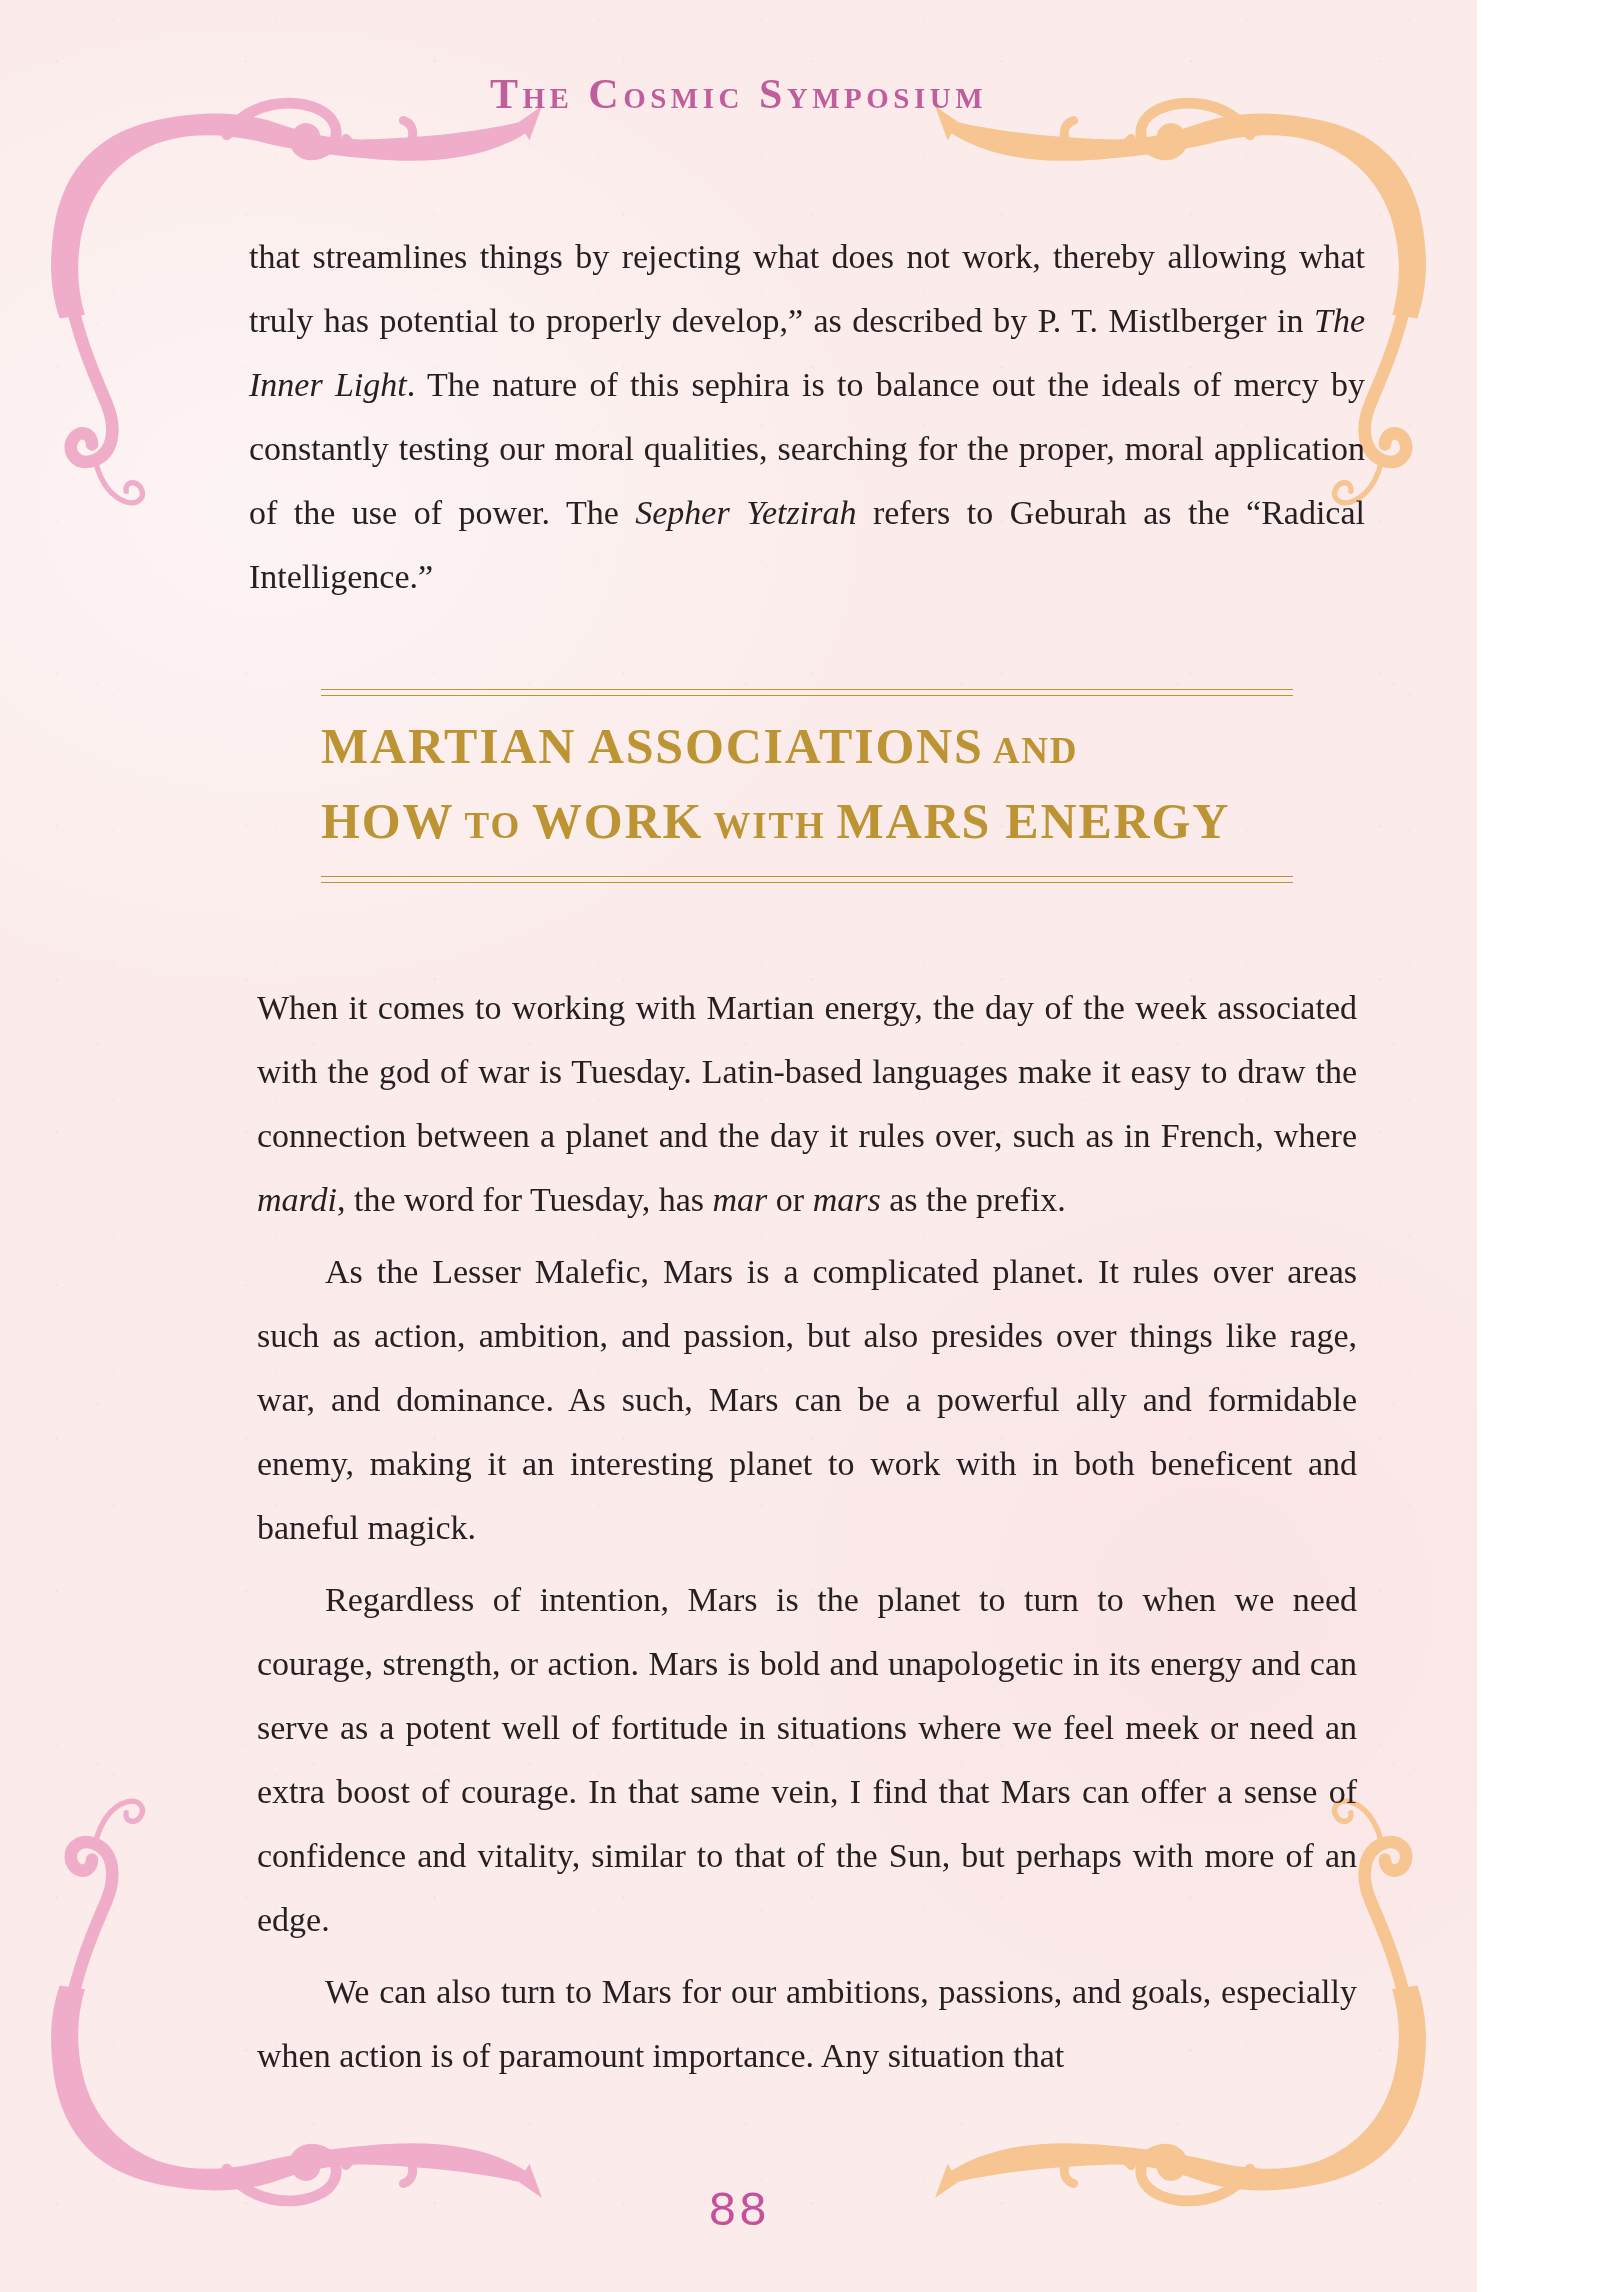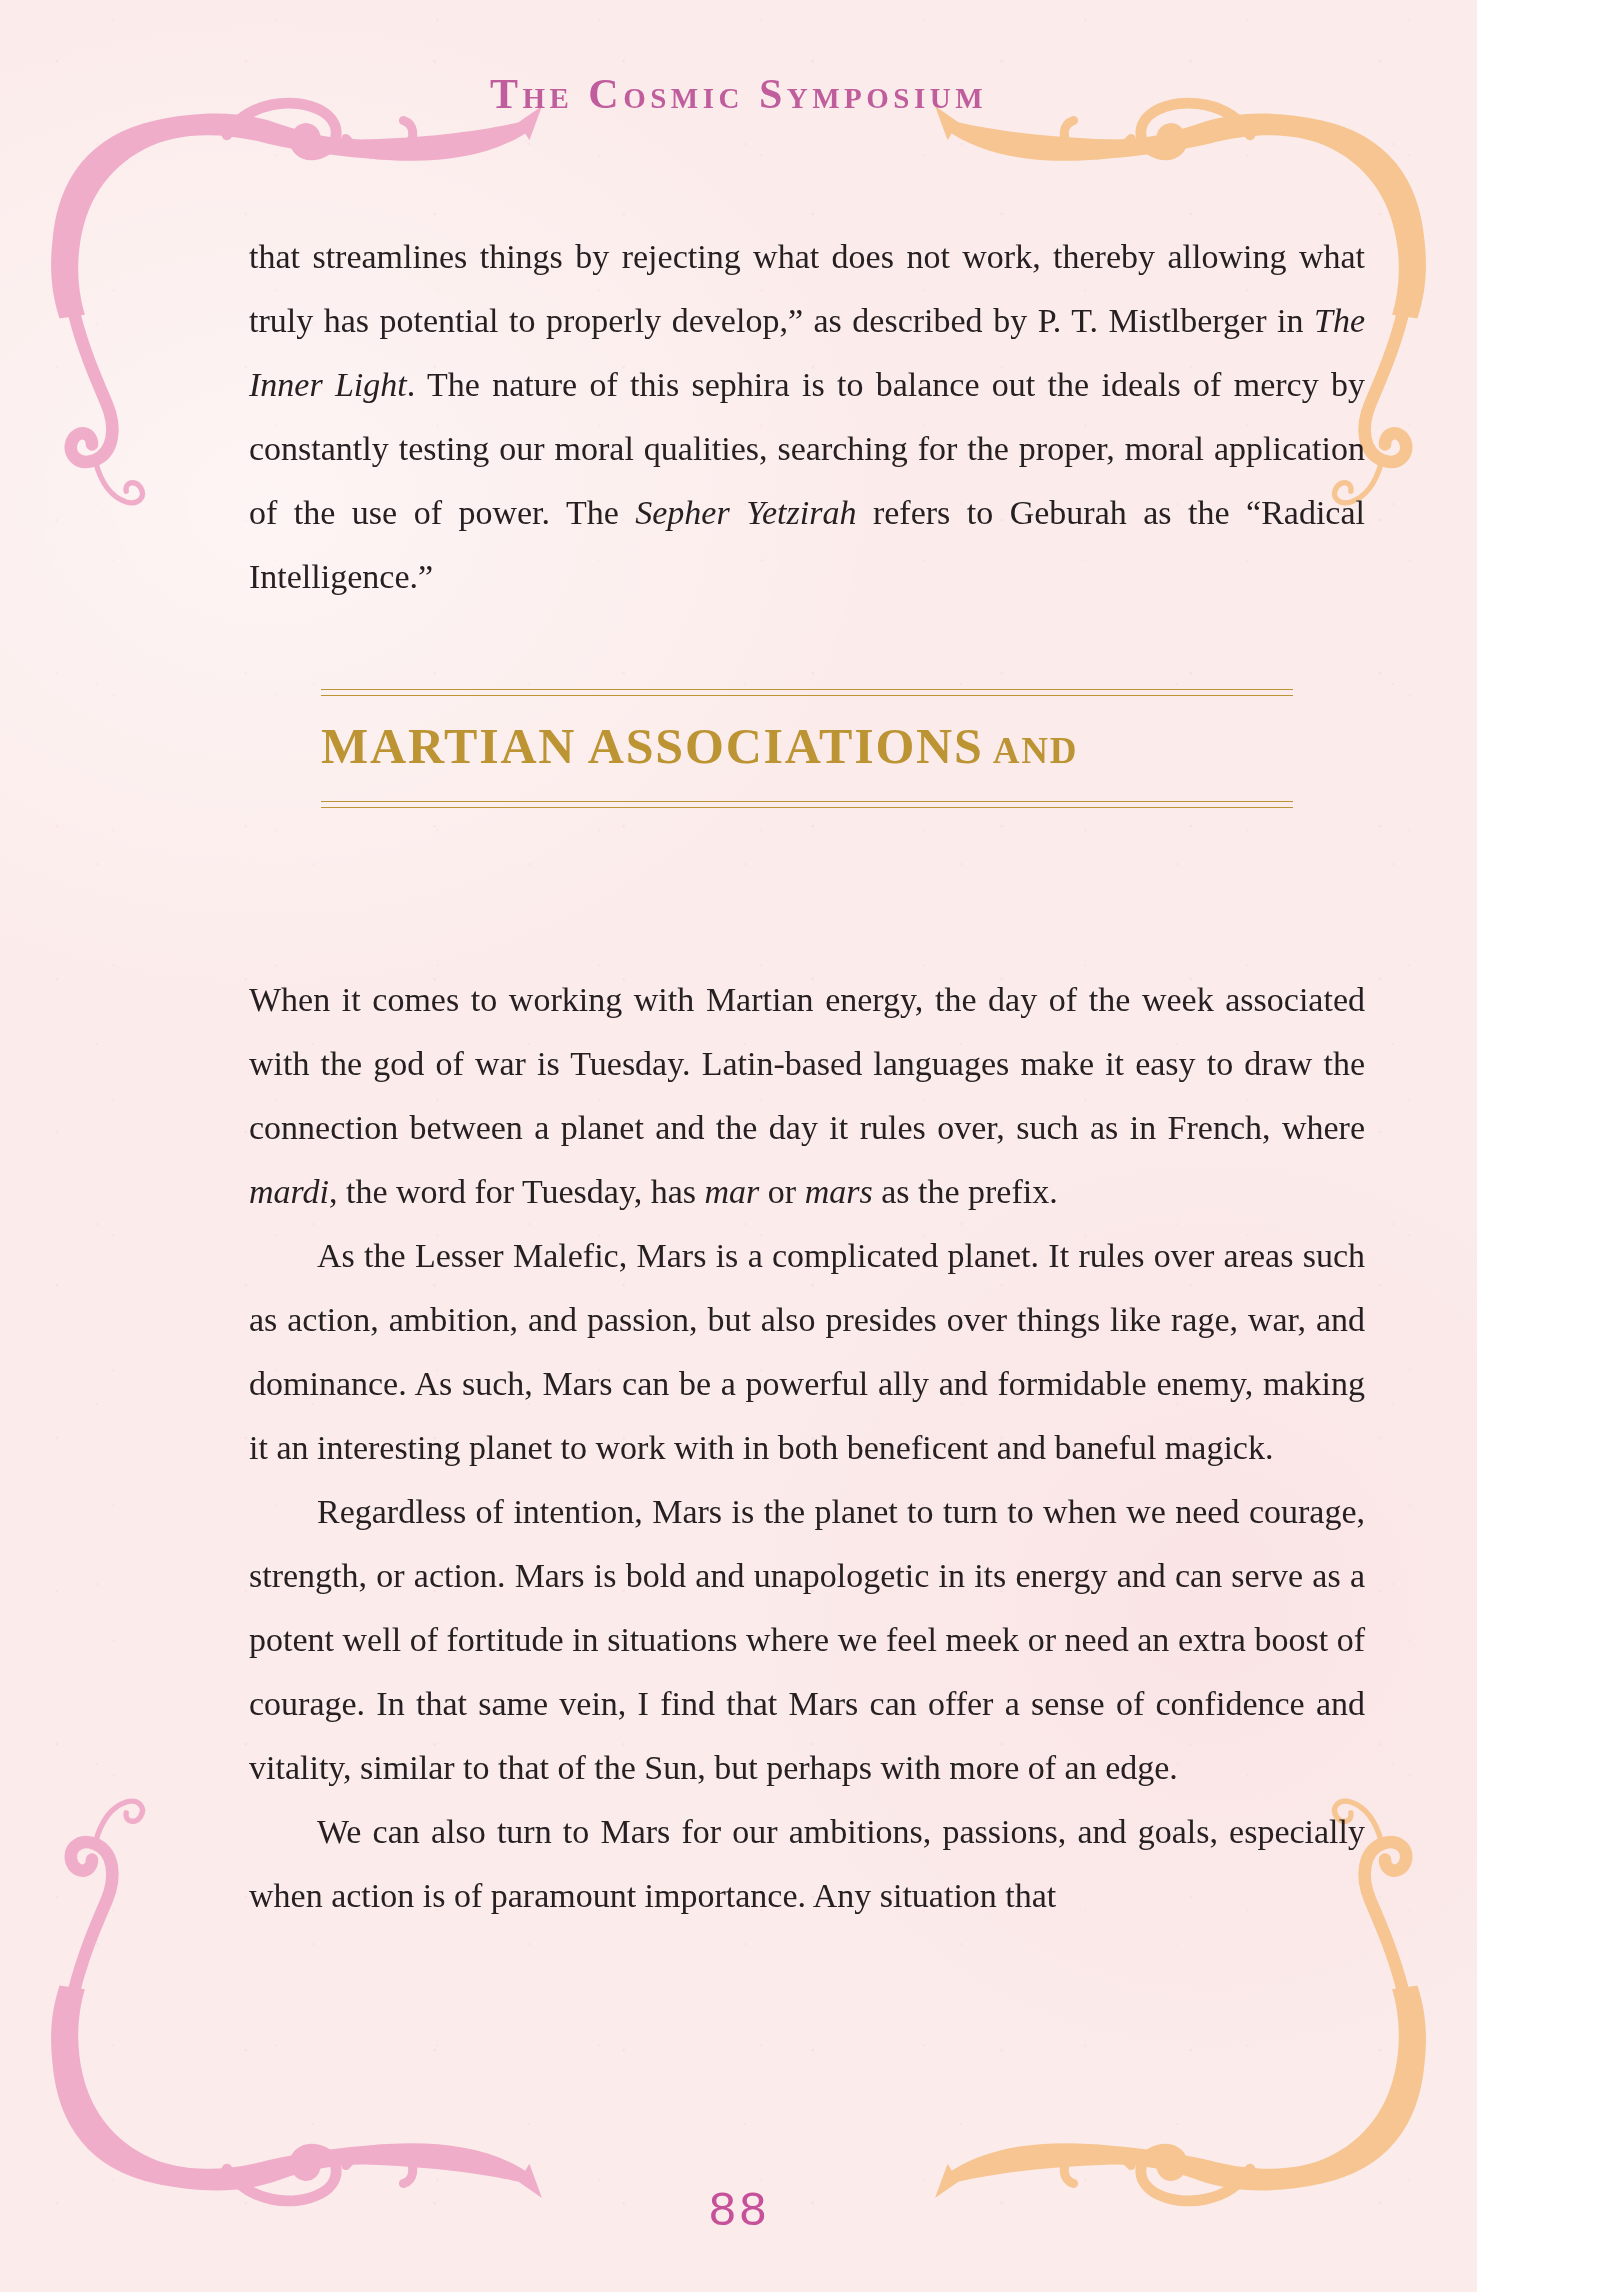--- a/index.html
+++ b/index.html
@@ -46,21 +46,21 @@
   }
   
   .copy{
     position:absolute;left:249px;width:1116px;
     font-size:34px;line-height:64px;
     text-align:justify;
     color:var(--body-text);
   }
   .intro{top:225px;}
   .body-text{top:968px;}
-  .bp{margin:0;}
+  .bp{margin:8px;}
   .bp.ind{text-indent:68px;}
   .it{font-style:italic;}
   
   .heading-block{
     position:absolute;left:321px;top:689px;width:972px;
     color:var(--heading-gold);
   }
   .rule{
     height:4.5px;
     border-top:1.8px solid var(--rule-gold);
@@ -119,20 +119,21 @@
     </svg>
 
   <header class="running-head">The Cosmic Symposium</header>
 
   <section class="copy intro"><span>that streamlines things by rejecting what does not work, thereby allowing what truly has potential to properly develop,” as described by P. T. Mistlberger in </span><span class="it">The Inner Light</span><span>. The nature of this sephira is to balance out the ideals of mercy by constantly testing our moral qualities, searching for the proper, moral application of the use of power. The </span><span class="it">Sepher Yetzirah</span><span> refers to Geburah as the “Radical Intelligence.”</span></section>
 
   <section class="heading-block">
     <div class="rule"></div>
     <h2 class="section-heading">
       <span class="hline"><span class="hb">Martian Associations</span><span class="hsm"> and</span></span>
+      <span class="hline"><span class="hb">How</span><span class="hsm"> to </span><span class="hb">Work</span><span class="hsm"> with </span><span class="hb">Mars Energy</span></span>
     </h2>
     <div class="rule"></div>
   </section>
 
   <section class="copy body-text" id="bodyText">
       <p class="bp"><span>When it comes to working with Martian energy, the day of the week associated with the god of war is Tuesday. Latin-based languages make it easy to draw the connection between a planet and the day it rules over, such as in French, where </span><span class="it">mardi</span><span>, the word for Tuesday, has </span><span class="it">mar</span><span> or </span><span class="it">mars</span><span> as the prefix.</span></p>
       <p class="bp ind"><span>As the Lesser Malefic, Mars is a complicated planet. It rules over areas such as action, ambition, and passion, but also presides over things like rage, war, and dominance. As such, Mars can be a powerful ally and formidable enemy, making it an interesting planet to work with in both beneficent and baneful magick.</span></p>
       <p class="bp ind"><span>Regardless of intention, Mars is the planet to turn to when we need courage, strength, or action. Mars is bold and unapologetic in its energy and can serve as a potent well of fortitude in situations where we feel meek or need an extra boost of courage. In that same vein, I find that Mars can offer a sense of confidence and vitality, similar to that of the Sun, but perhaps with more of an edge.</span></p>
       <p class="bp ind"><span>We can also turn to Mars for our ambitions, passions, and goals, especially when action is of paramount importance. Any situation that</span></p>
     </section>

